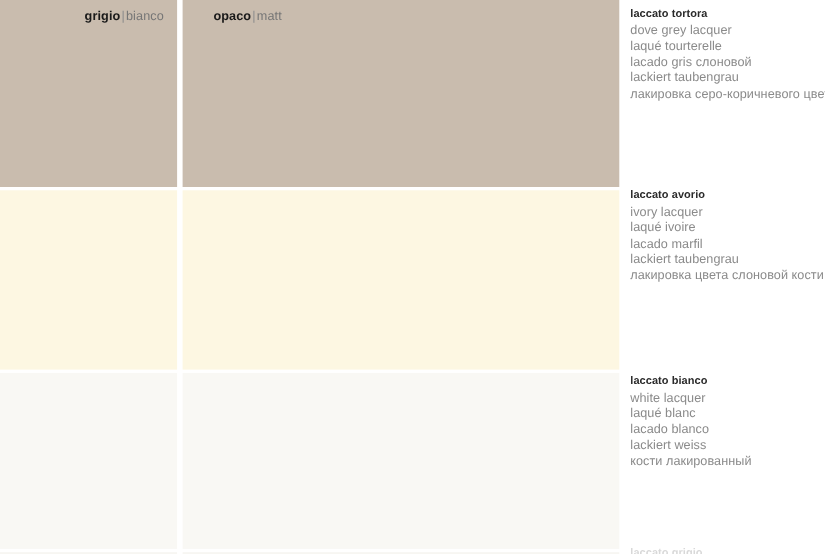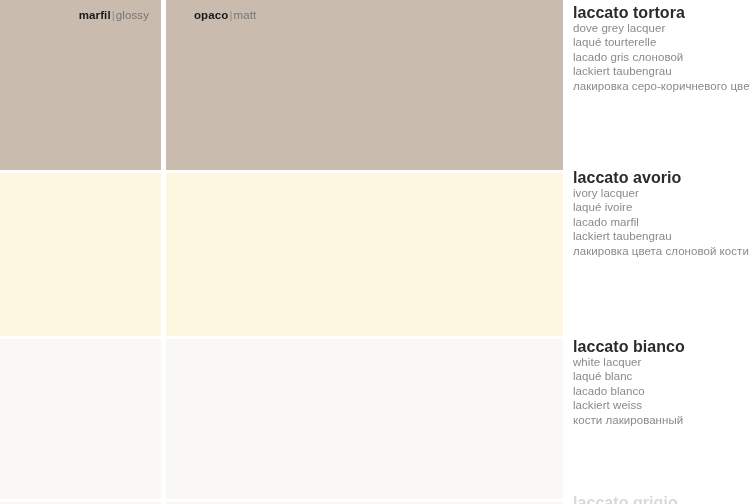--- a/index.html
+++ b/index.html
@@ -88,21 +88,21 @@
     height: 504px;
   }
 
   .desc-block {
     position: absolute;
     left: 0;
     width: 177px;
   }
 
   .desc-title {
-    font-size: 16px;
+    font-size: 10px;
     font-weight: bold;
     color: #2b2b2b;
     line-height: 14.5px;
     letter-spacing: 0.05px;
     white-space: nowrap;
   }
 
   .desc-line {
     font-size: 11.5px;
     color: #8a8a8a;
@@ -118,21 +118,21 @@
 </head>
 <body>
 
 <div id="page">
 
   <div class="swatch-grid">
 
     <div class="swatch-row" style="top:0px;height:170px;">
       <div class="swatch-cell col-glossy" style="background:#c9bcae;">
         <div class="cell-label label-glossy">
-          <span class="term">marfil</span><span class="sep">|</span><span class="trans">glossy</span>
+          <span class="term">grigio</span><span class="sep">|</span><span class="trans">bianco</span>
         </div>
       </div>
       <div class="swatch-cell col-matt" style="background:#c9bcae;text-align:right;">
         <div class="cell-label label-matt">
           <span class="term">opaco</span><span class="sep">|</span><span class="trans">matt</span>
         </div>
       </div>
     </div>
 
     <div class="swatch-row" style="top:173px;height:163px;">

